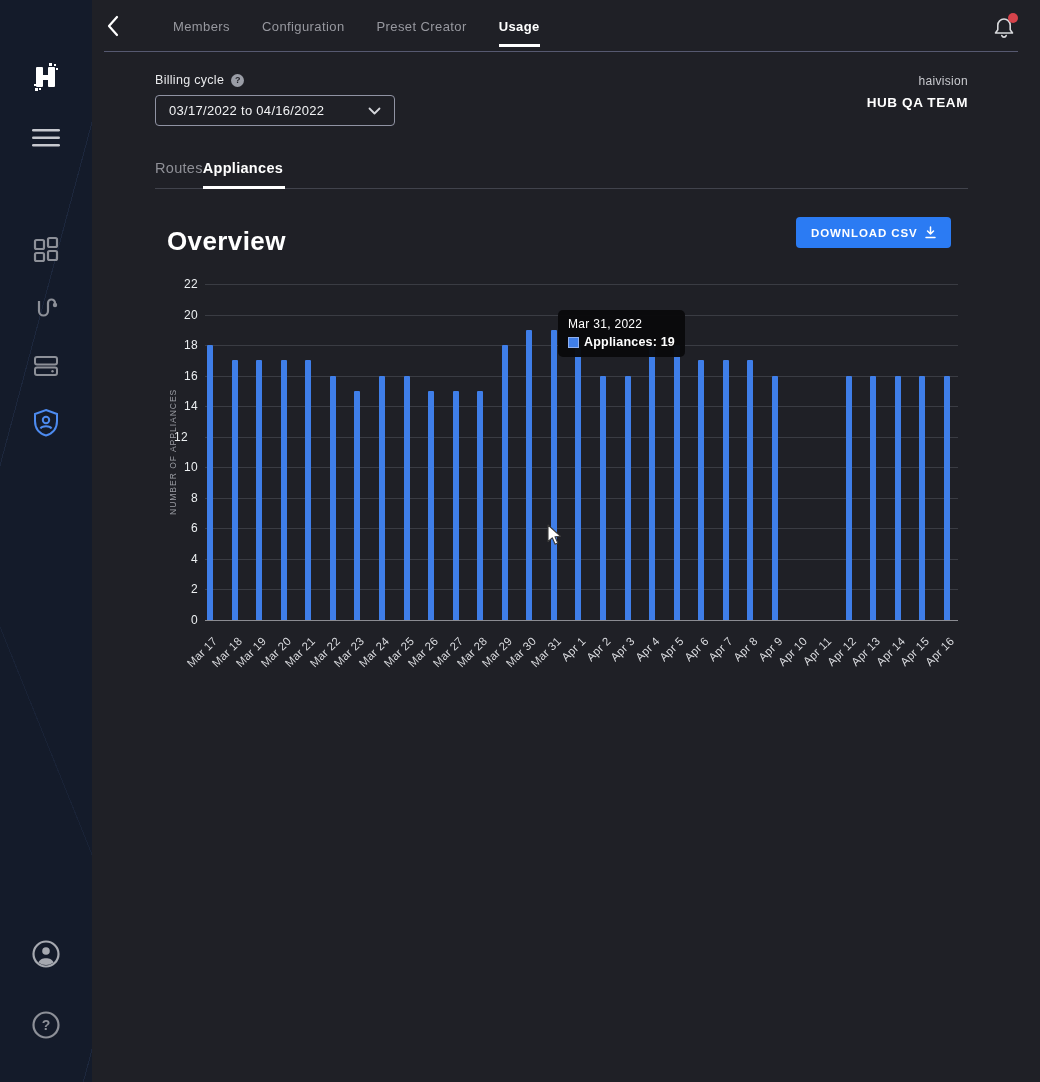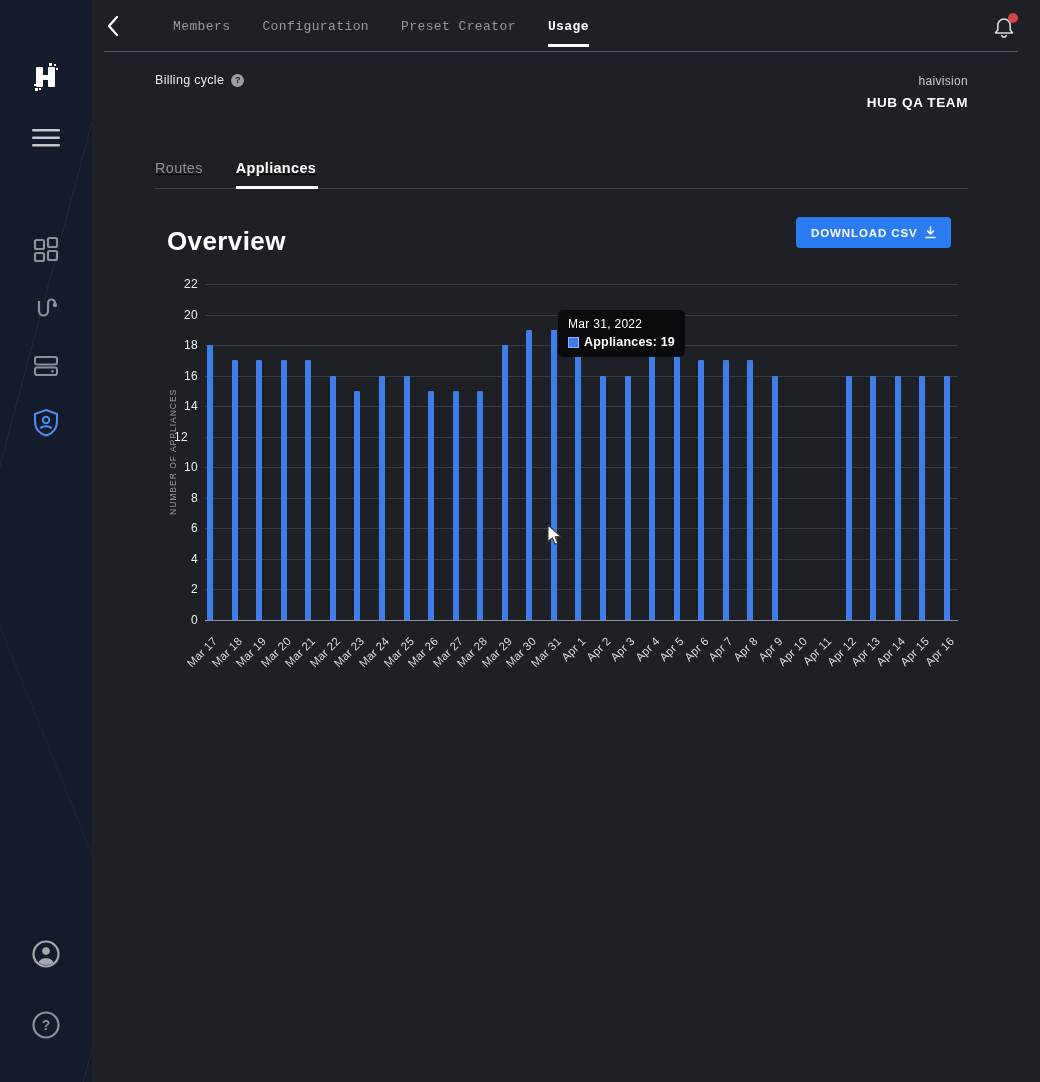--- a/index.html
+++ b/index.html
@@ -17,21 +17,21 @@
   .sb-logo { position:absolute; left:50%; top:60px; transform:translateX(-50%); cursor:pointer; }
   .sb-icon { position:absolute; left:50%; transform:translateX(-50%); width:34px; height:34px;
     display:flex; align-items:center; justify-content:center; cursor:pointer; }
 
   
   .main { position:absolute; left:92px; top:0; width:948px; height:1082px; background:#1f2026; }
 
   .topnav { position:absolute; left:0; top:0; width:948px; height:52px; }
   .topnav-border { position:absolute; left:12px; right:22px; bottom:0; height:1px; background:#565970; }
   .back-btn { position:absolute; left:10px; top:14px; width:22px; height:26px; background:none; border:none; cursor:pointer; }
-  .nav-items { position:absolute; left:81px; top:0; height:52px; display:flex; gap:32px; align-items:center;font-family:Liberation Mono, monospace; }
+  .nav-items { position:absolute; left:81px; top:0; height:52px; display:flex; gap:32px; align-items:center; }
   .nav-item { position:relative; height:52px; display:flex; align-items:center;
     font-size:13px; letter-spacing:.4px; color:#97989f; cursor:pointer; }
   .nav-item.active { color:#ffffff; font-weight:700; }
   .nav-item.active::after { content:""; position:absolute; left:0; right:0; bottom:5px; height:3px; background:#ffffff; }
   .bell-wrap { position:absolute; right:23px; top:15px; width:24px; height:24px; cursor:pointer; }
   .bell-dot { position:absolute; right:-1px; top:-2px; width:10px; height:10px; border-radius:50%; background:#d5434b; }
 
   
   .billing { position:absolute; left:63px; top:73px; }
   .billing-label-row { display:flex; align-items:center; gap:7px; margin-bottom:8px; }
@@ -40,21 +40,21 @@
     font-size:9px; font-weight:700; display:flex; align-items:center; justify-content:center; cursor:pointer; }
   .select { width:240px; height:31px; border:1px solid #9093a3; border-radius:4px;
     display:flex; align-items:center; justify-content:space-between; padding:0 13px;
     color:#f2f3f5; font-size:13px; letter-spacing:.3px; cursor:pointer; background:transparent; }
   .acct { position:absolute; right:72px; top:74px; text-align:right; }
   .acct-org { font-size:12px; color:#c9cacf; letter-spacing:.3px; margin-bottom:7px; }
   .acct-team { font-size:13.5px; color:#ffffff; font-weight:700; letter-spacing:.6px; }
 
   
   .tabs { position:absolute; left:63px; top:160px; width:813px; }
-  .tabs-row { display:flex; gap:33px; height:29px;text-decoration:underline; }
+  .tabs-row { display:flex; height:29px; }
   .tab { position:relative; font-size:14.5px; color:#8f9097; letter-spacing:.3px; cursor:pointer; }
   .tab.active { color:#ffffff; font-weight:700; }
   .tab.active::after { content:""; position:absolute; left:0; right:-2px; top:26px; height:3px; background:#ffffff; z-index:2; }
   .tabs-divider { position:absolute; left:0; top:28px; width:813px; height:1px; background:#41434c; }
 
   
   .page-title { position:absolute; left:75px; top:214px; font-size:26px; font-weight:700;
     color:#ffffff; letter-spacing:.4px;margin-top:12px; }
   .dl-btn { position:absolute; left:704px; top:217px; height:31px; padding:0 15px;
     background:#2b7bf3; border:none; border-radius:4px; color:#ffffff; font-family:inherit;
@@ -183,20 +183,26 @@
         </svg>
         <span class="bell-dot"></span>
       </div>
       <div class="topnav-border"></div>
     </header>
 
     <section class="billing">
       <div class="billing-label-row">
         <span class="billing-label">Billing cycle</span>
         <span class="help-circle">?</span>
+      </div>
+      <div class="select">
+        <span>03/17/2022 to 04/16/2022</span>
+        <svg width="13" height="8" viewBox="0 0 13 8">
+          <polyline points="1.5,1.5 6.5,6.5 11.5,1.5" fill="none" stroke="#d4d5da" stroke-width="1.8" stroke-linecap="round" stroke-linejoin="round"></polyline>
+        </svg>
       </div>
     </section>
 
     <div class="acct">
       <div class="acct-org">haivision</div>
       <div class="acct-team">HUB QA TEAM</div>
     </div>
 
     <div class="tabs">
       <div class="tabs-row">

